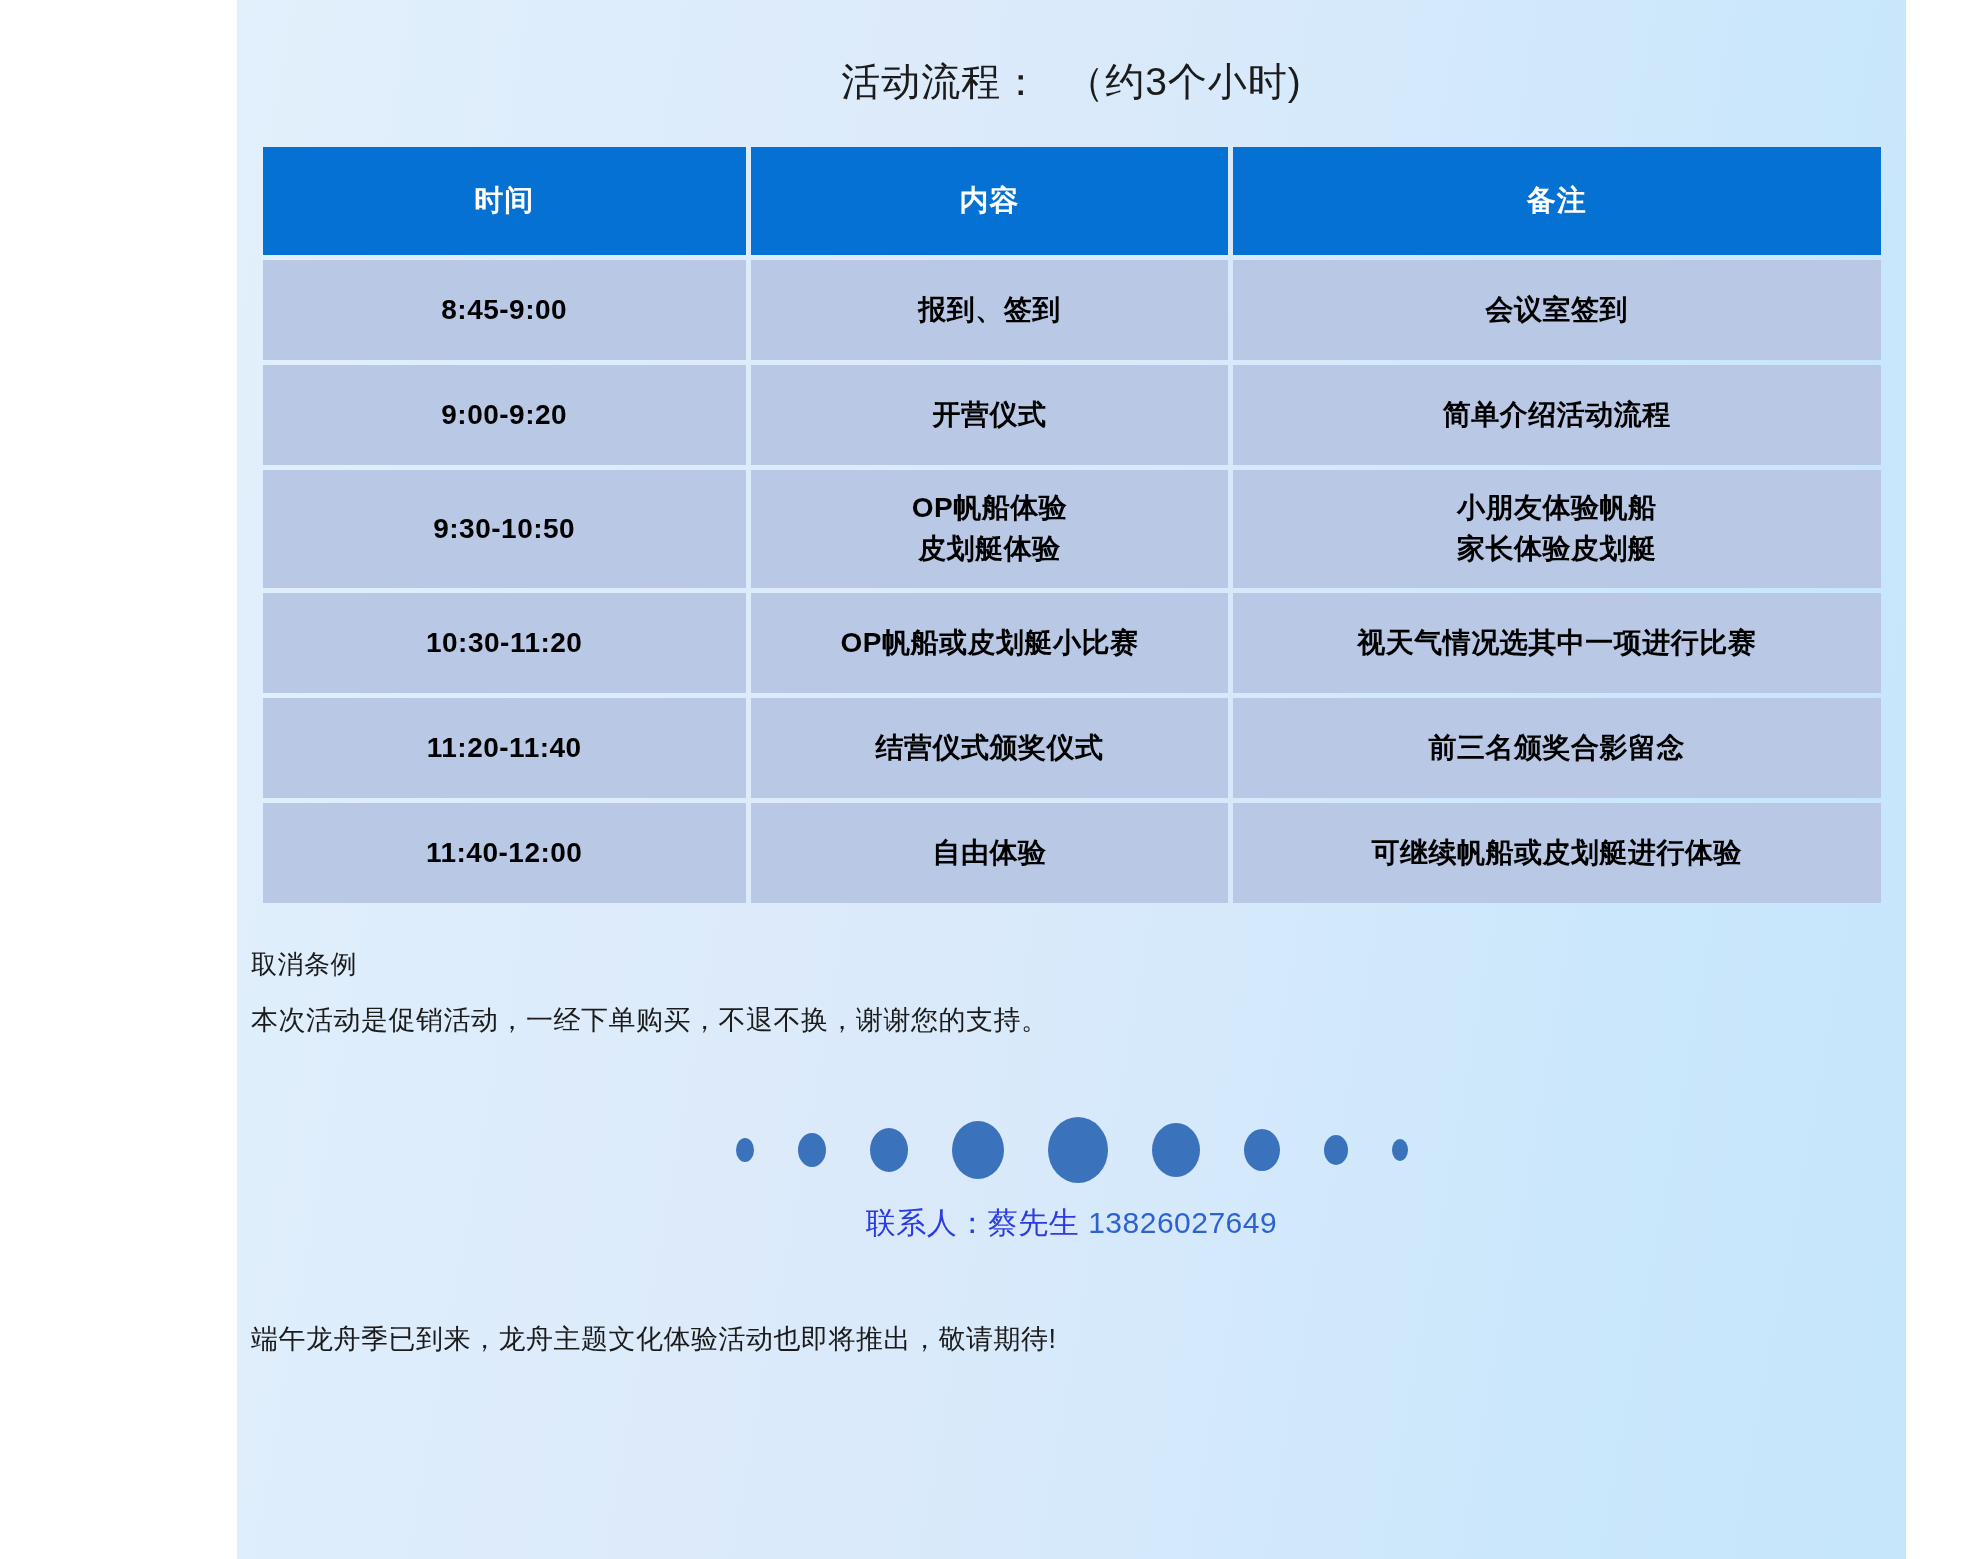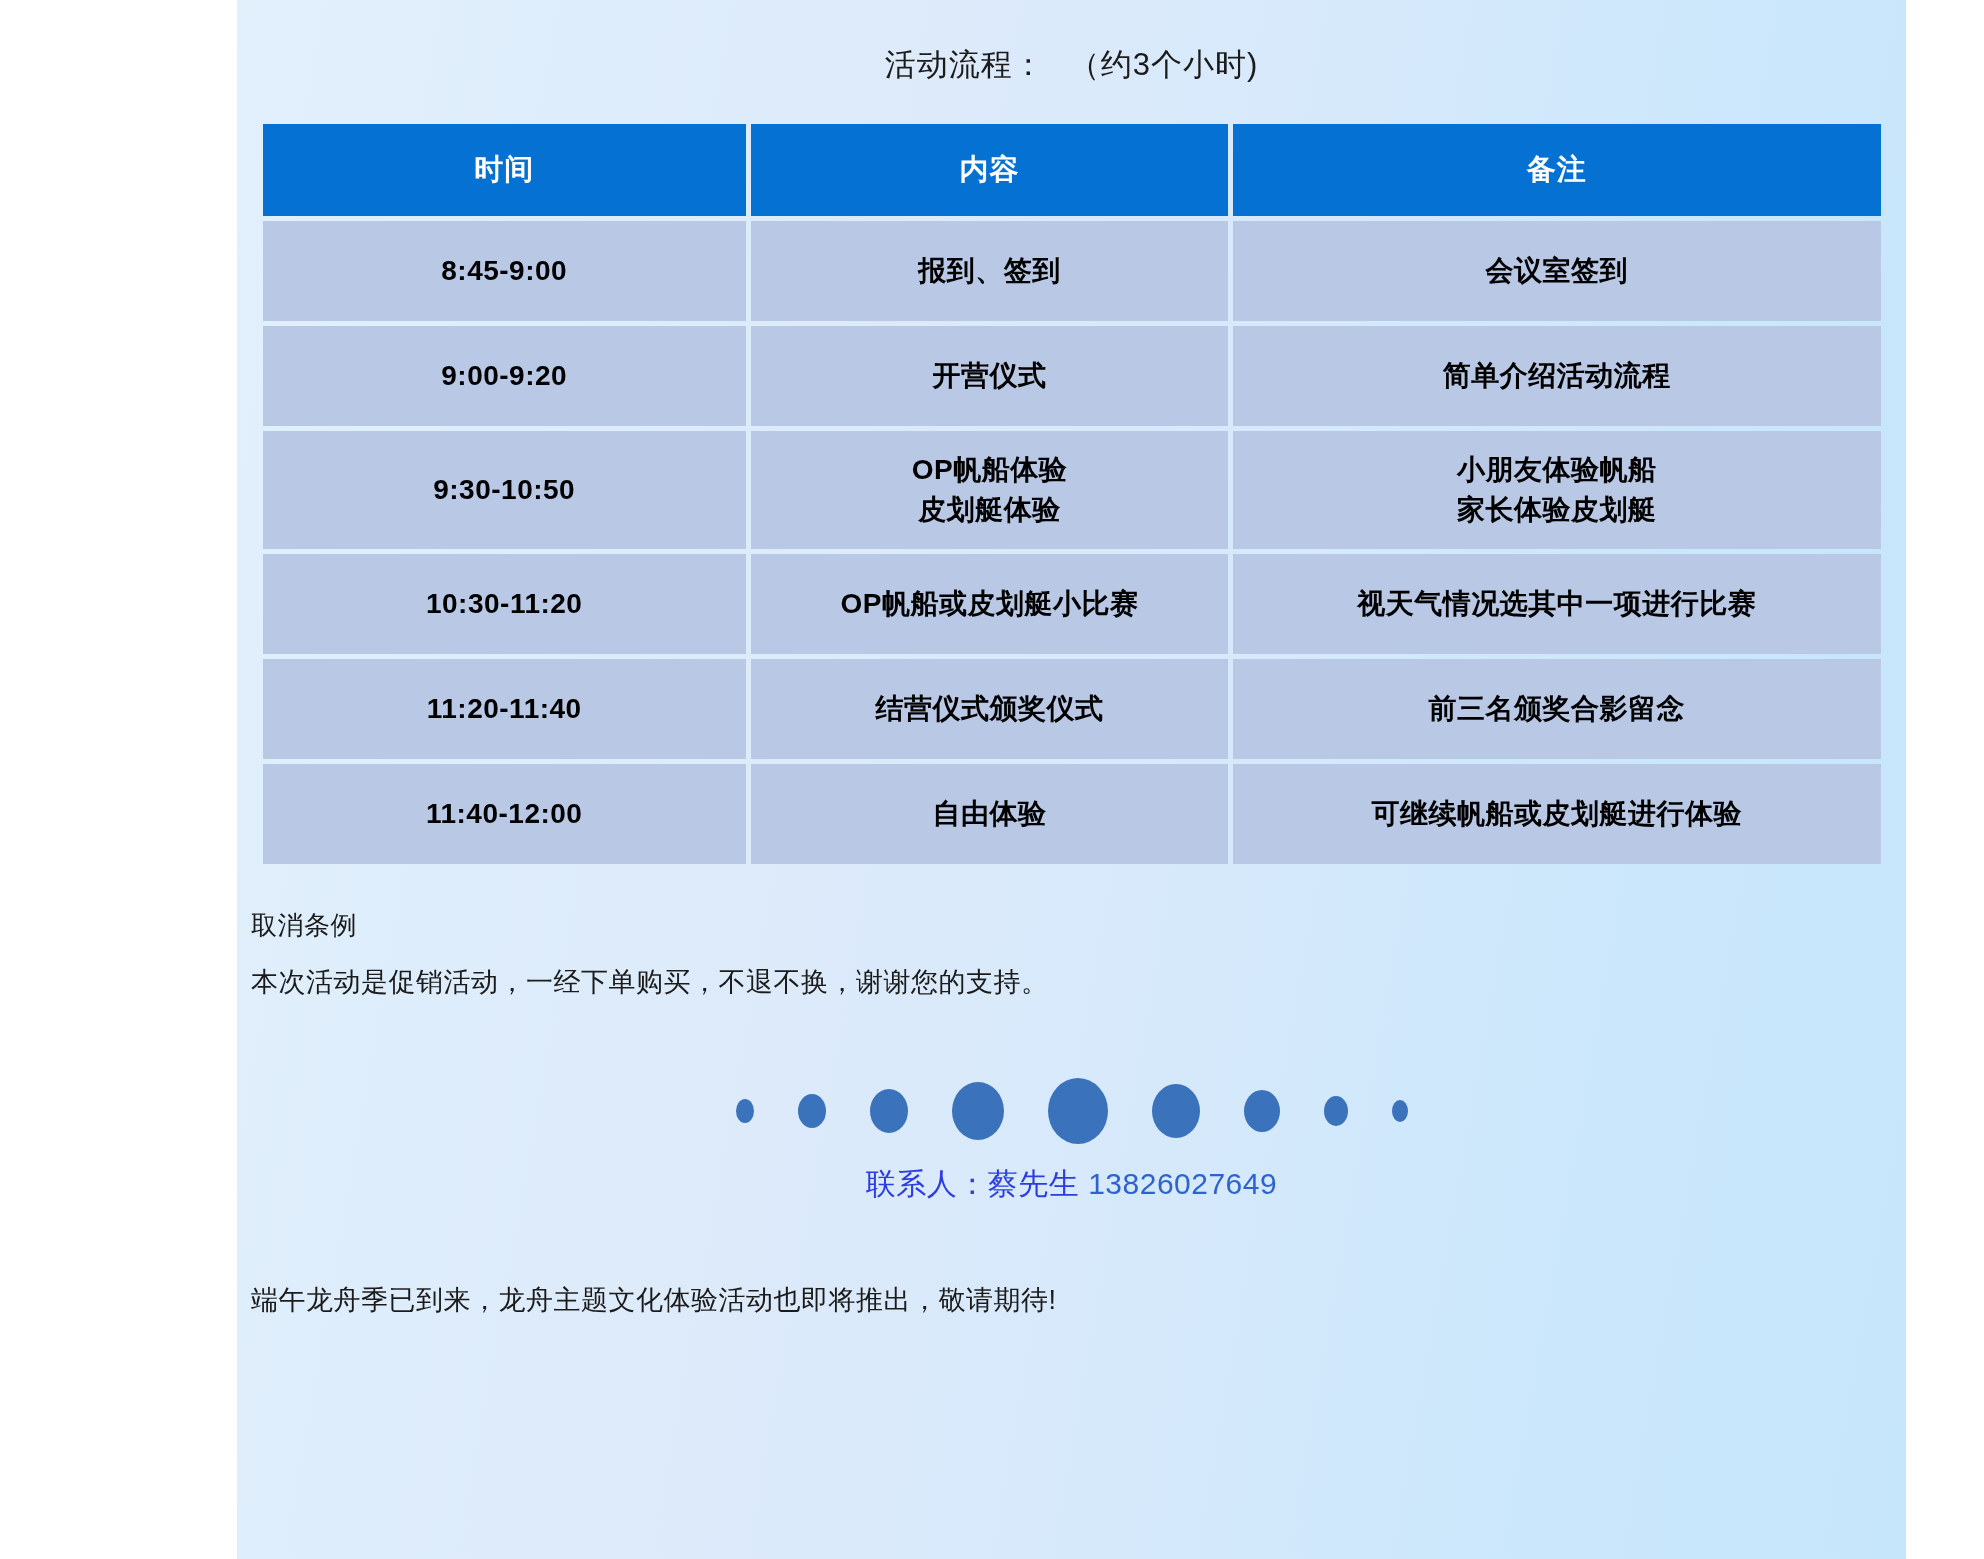--- a/index.html
+++ b/index.html
@@ -27,25 +27,25 @@
                 #DEEDFB 18%,
                 #DCEAFA 38%,
                 #D5E9FB 60%,
                 #CAE7FB 82%,
                 #C6E6FB 100%);
     box-sizing: border-box;
   }
 
   
   .title-row {
-    margin: 4px;
+    margin: 17px;
     padding-top: 42px;
     text-align: center;
     color: #1b1b1b;
-    font-size: 31px;
+    font-size: 39px;
     font-weight: 400;
     letter-spacing: 1px;
     line-height: 1.2;
   }
   .title-row .gap { display: inline-block; width: 24px; }
 
   
   .schedule-table {
     margin: 36px auto 0 auto;
     width: 1628px;
@@ -57,21 +57,21 @@
   .schedule-table td {
     padding: 0 8px;
     text-align: center;
     vertical-align: middle;
   }
   .schedule-table thead th {
     background: #0571D3;
     color: #ffffff;
     font-size: 29px;
     font-weight: bold;
-    height: 92px;
+    height: 108px;
     letter-spacing: 1px;
   }
   .schedule-table tbody td {
     background: #B9C8E4;
     color: #000000;
     font-size: 28px;
     font-weight: bold;
     height: 100px;
     letter-spacing: 0.5px;
   }

